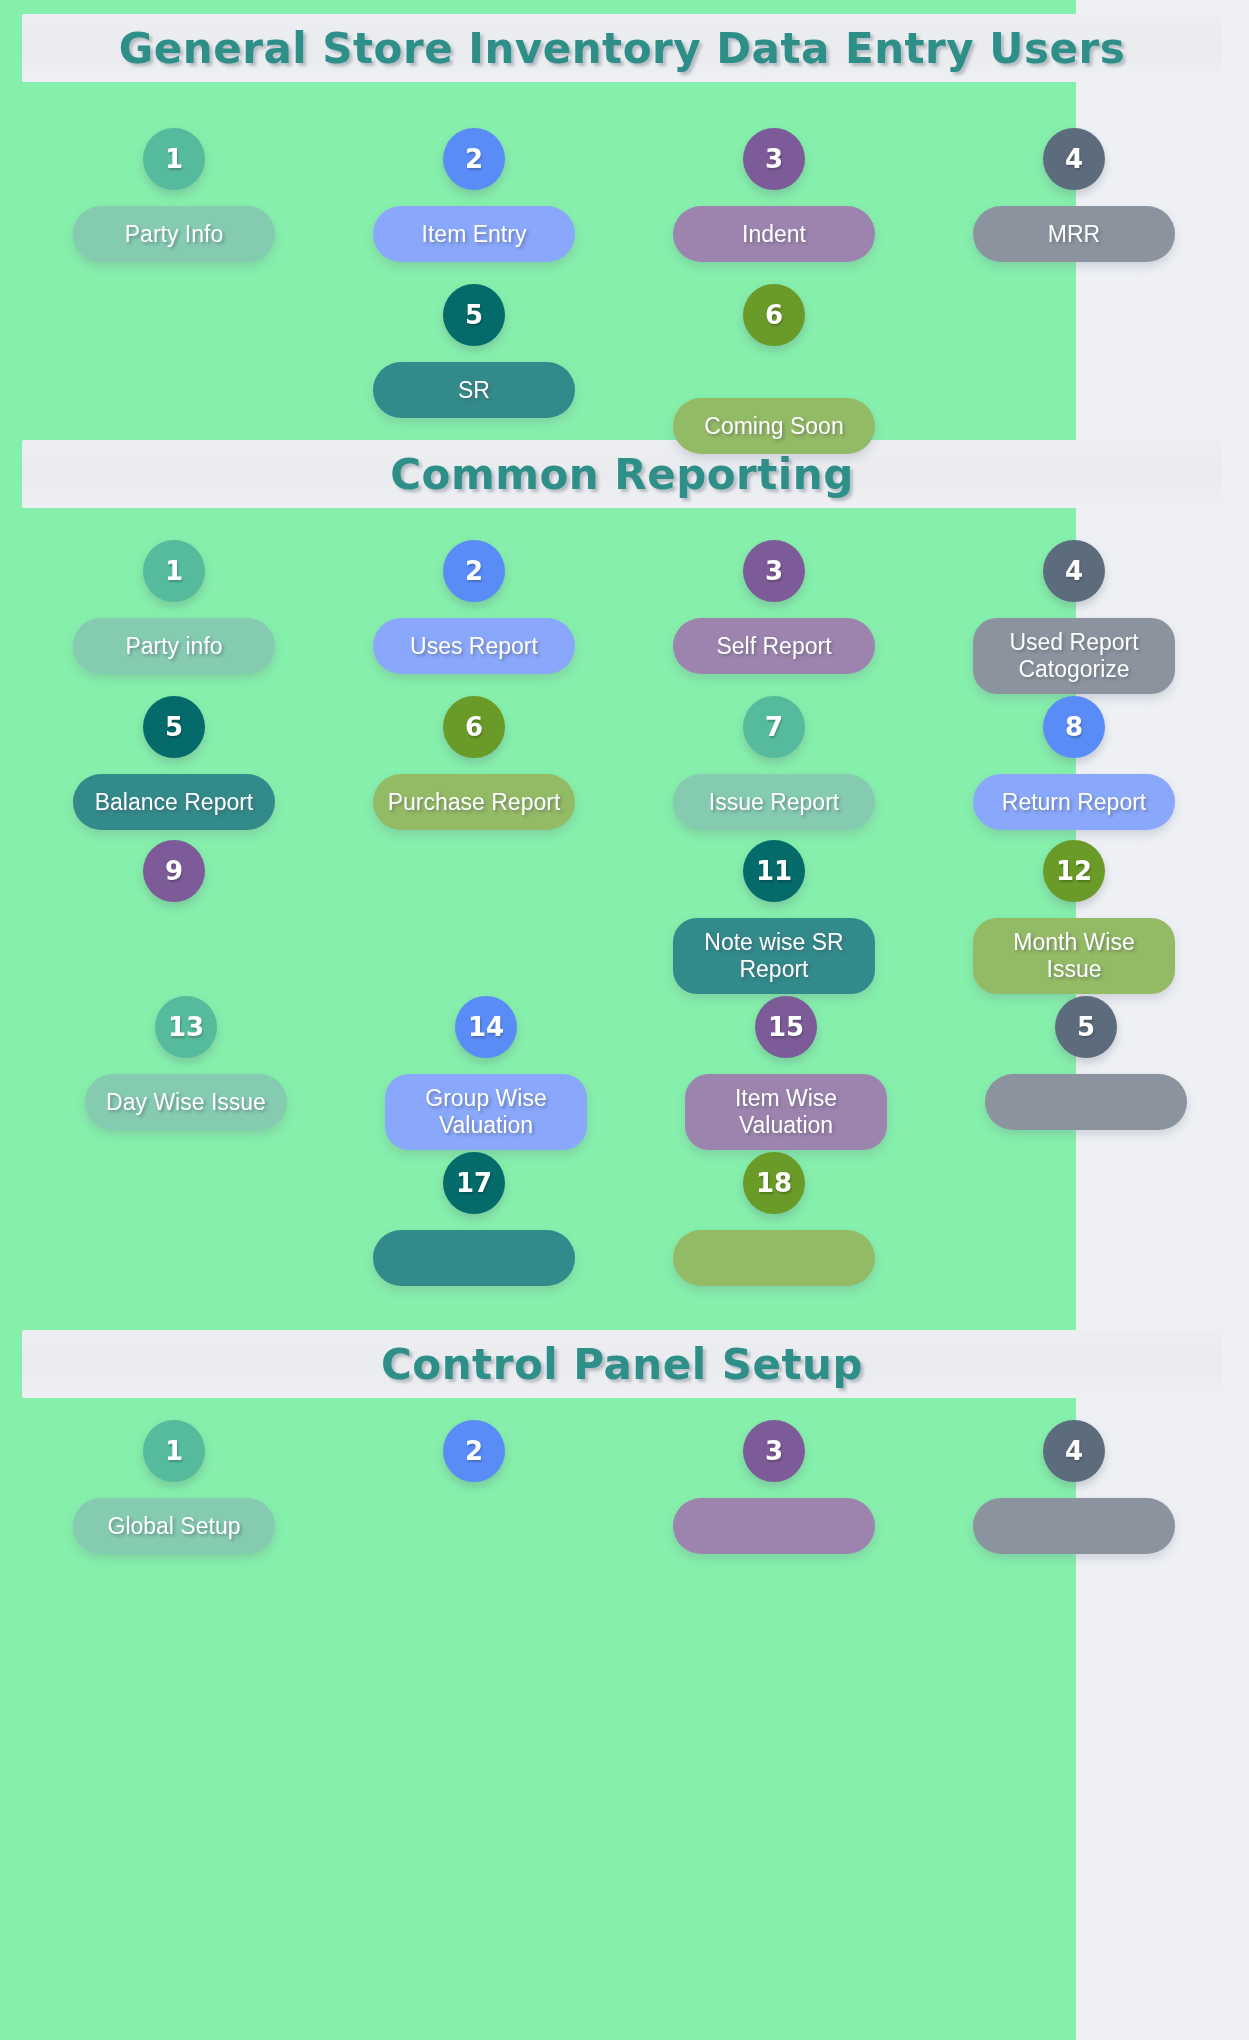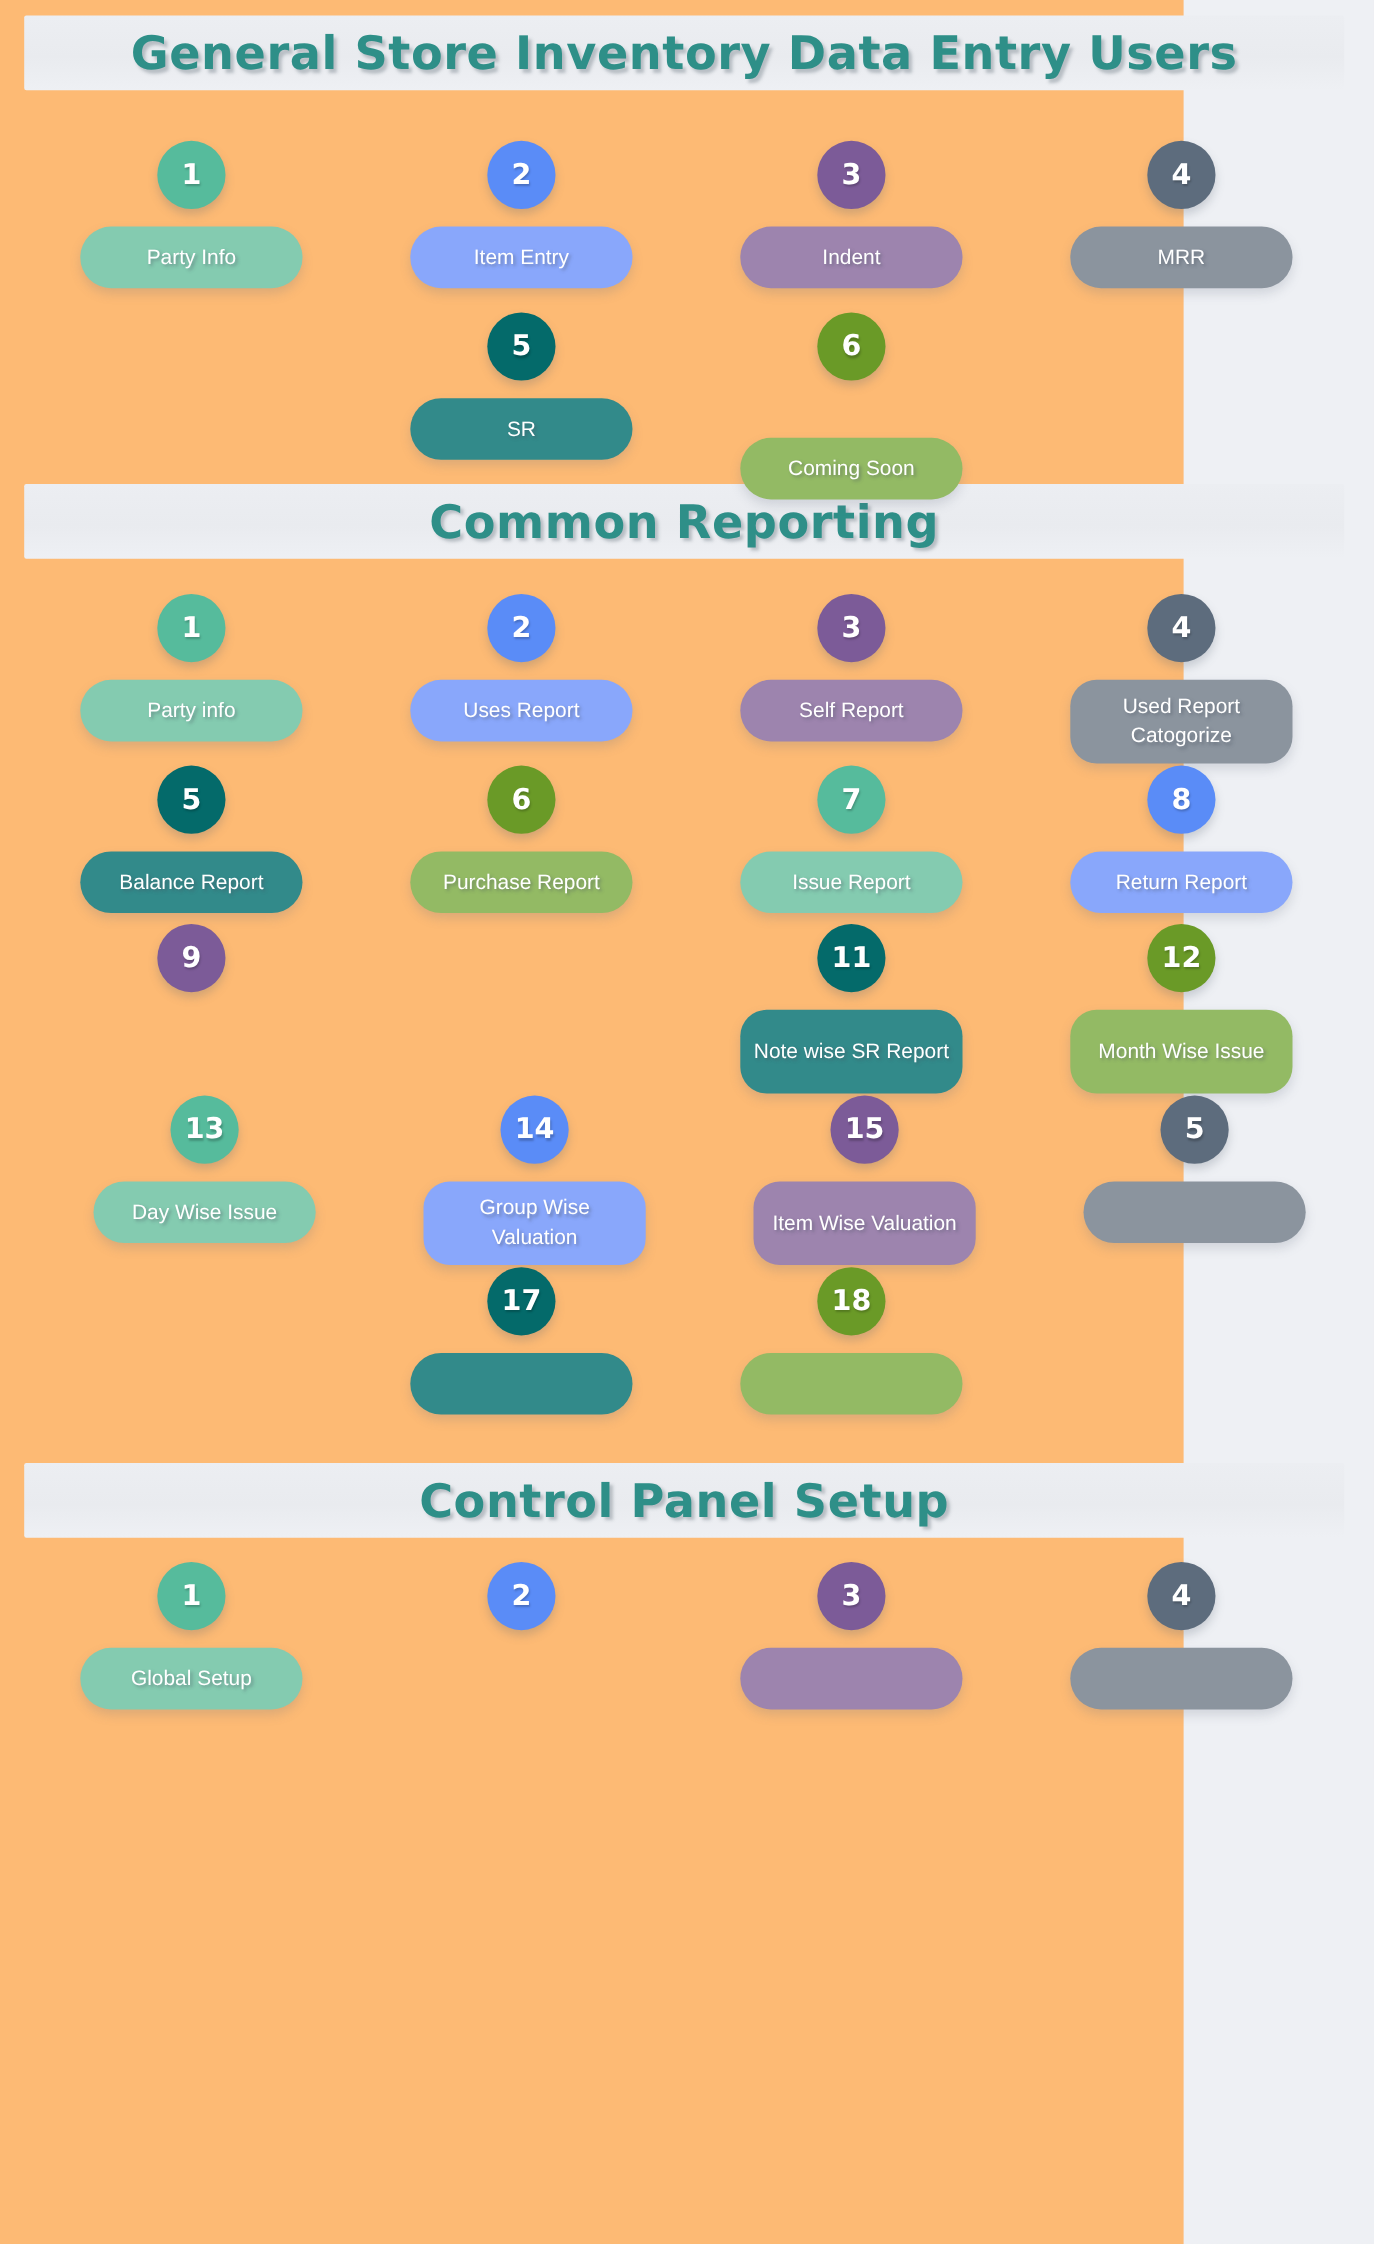--- a/index.html
+++ b/index.html
@@ -7,21 +7,21 @@
     width: 1249px;
     height: 2040px;
     background: #eef0f4;
     font-family: "Liberation Sans", sans-serif;
     overflow: hidden;
   }
   .page {
     position: relative;
     width: 1076px;
     height: 2040px;
-    background: #fdba74;
+    background: #86efac;
   }
 
   
   .section-banner {
     position: absolute;
     left: 22px;
     width: 1200px;
     height: 68px;
     background: linear-gradient(180deg, #eceef2 0%, #e9ebef 55%, #eef0f4 100%);
     border-radius: 2px;
@@ -83,21 +83,21 @@
     transform: translateX(-50%);
     top: 78px;
     width: 202px;
     min-height: 56px;
     border-radius: 29px;
     display: flex;
     align-items: center;
     justify-content: center;
     text-align: center;
     color: #ffffff;
-    font-size: 19px;
+    font-size: 23px;
     font-weight: 500;
     line-height: 27px;
     padding: 8px 10px;
     text-shadow: 2px 2px 3px rgba(70,80,95,0.45);
     box-shadow: 0 5px 10px rgba(105,115,130,0.22);
     z-index: 2;
   }
   .card.tall {
     min-height: 76px;
     border-radius: 24px;

